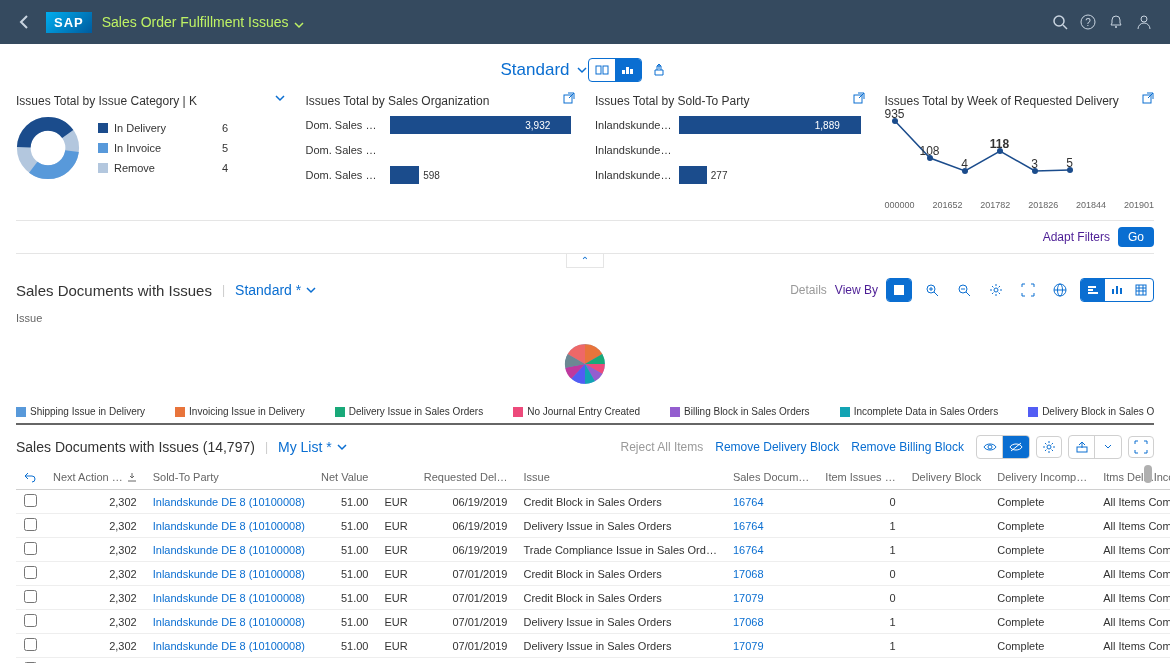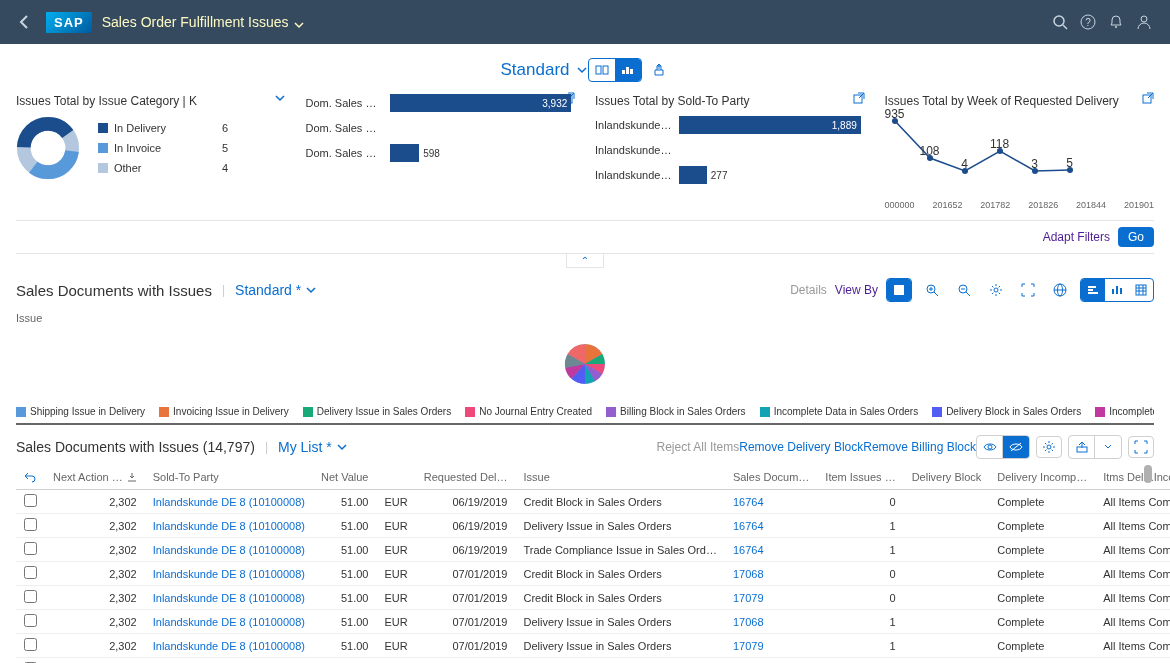--- a/index.html
+++ b/index.html
@@ -1,20 +1,20 @@
 <!DOCTYPE html>
 <html><head>
 <meta charset="utf-8">
 <style>
 *{box-sizing:border-box;margin:0;padding:0;font-family:"72","Segoe UI",Arial,sans-serif}
 body{background:#fff;color:#333;font-size:12px}
 .shell{background:#354a5f;color:#fff;display:flex;align-items:center;height:44px;padding:0 12px}
 .shell .back{width:24px;height:24px;display:flex;align-items:center;justify-content:center;cursor:pointer;color:#c9d4e0}
 .sap-logo{background:linear-gradient(135deg,#00aeef,#005b9e);color:#fff;font-weight:bold;padding:3px 8px;font-size:13px;letter-spacing:1px;margin:0 10px}
-.shell-title{font-size:14px;color:#fef9c3;display:flex;align-items:flex-end;gap:6px}
+.shell-title{font-size:14px;color:#bef264;display:flex;align-items:flex-end;gap:6px}
 .shell-spacer{flex:1}
 .shell-icon{width:28px;height:28px;display:flex;align-items:center;justify-content:center;color:#c9d4e0;cursor:pointer}
 .page{padding:8px 16px}
 .variant-row{display:flex;align-items:center;justify-content:center;padding:6px 0}
 .variant{color:#0a6ed1;font-size:17px;display:flex;align-items:center;gap:6px;cursor:pointer}
 .vbtn-group{display:flex;gap:6px;align-items:center}
 .seg{display:inline-flex;border:1px solid #0a6ed1;border-radius:4px;overflow:hidden}
 .seg span{display:flex;align-items:center;justify-content:center;width:26px;height:22px;color:#0a6ed1;cursor:pointer}
 .seg span.active{background:#0a6ed1;color:#fff}
 .sharebtn{color:#0a6ed1;width:22px;height:22px;display:flex;align-items:center;justify-content:center;cursor:pointer}
@@ -26,21 +26,21 @@
 .donut{display:flex;gap:18px;align-items:center}
 .legend-list{display:flex;flex-direction:column;gap:8px;font-size:11px}
 .lg-row{display:flex;align-items:center;gap:6px;min-width:130px;justify-content:space-between}
 .sw{width:10px;height:10px;display:inline-block}
 .lg-left{display:flex;align-items:center;gap:6px}
 
 .hbars{display:flex;flex-direction:column;gap:10px}
 .hbar{display:flex;align-items:center;gap:6px;font-size:11px}
 .hbar .lbl{width:78px;white-space:nowrap;overflow:hidden;text-overflow:ellipsis;color:#333}
 .hbar .track{flex:1;position:relative;height:18px}
-.hbar .fill{position:absolute;left:0;top:0;height:100%;background:#1b4c8c;color:#fff;display:flex;align-items:center;justify-content:flex-end;padding-right:4px;font-size:10px}
+.hbar .fill{position:absolute;left:0;top:0;height:100%;background:#1b4c8c;color:#fff;display:flex;align-items:center;justify-content:flex-end;padding-right:21px;font-size:10px}
 .hbar .outval{position:absolute;top:0;height:100%;display:flex;align-items:center;font-size:10px;color:#333;padding-left:4px}
 
 .linechart{position:relative;height:80px}
 .line-axis{display:flex;justify-content:space-between;font-size:9px;color:#666;margin-top:4px}
 .line-val{position:absolute;font-size:12px;color:#333;transform:translateX(-50%)}
 
 .filterbar{display:flex;justify-content:flex-end;align-items:center;gap:8px;border-top:1px solid #e5e5e5;padding:6px 0}
 .link{color:#4c1d95;cursor:pointer;font-size:12px}
 .go{background:#0a6ed1;color:#fff;border:none;border-radius:4px;padding:3px 10px;font-size:12px;cursor:pointer}
 .collapse{display:flex;justify-content:center;color:#0a6ed1;border-top:1px solid #e5e5e5;margin-bottom:4px}
@@ -51,28 +51,28 @@
 .sh-title{font-size:15px;color:#333}
 .sh-sub{color:#0a6ed1;font-size:14px;display:flex;align-items:center;gap:4px;cursor:pointer}
 .toolbar{display:flex;align-items:center;gap:8px}
 .toolbar .tbicon{width:24px;height:22px;border:1px solid transparent;display:flex;align-items:center;justify-content:center;color:#0a6ed1;cursor:pointer;border-radius:4px}
 .toolbar .seg2{display:inline-flex;border:1px solid #0a6ed1;border-radius:4px;overflow:hidden}
 .toolbar .seg2 span{width:24px;height:22px;display:flex;align-items:center;justify-content:center;color:#0a6ed1;cursor:pointer}
 .toolbar .seg2 span.active{background:#0a6ed1;color:#fff}
 .subhead-label{font-size:11px;color:#666;padding:4px 0 10px}
 
 .pie-wrap{display:flex;justify-content:center;padding:4px 0 10px}
-.pie-legend{display:flex;gap:14px;flex-wrap:nowrap;overflow-x:auto;font-size:10px;color:#333;padding:6px 0;border-bottom:2px solid #666;position:relative}
+.pie-legend{display:flex;gap:30px;flex-wrap:nowrap;overflow-x:auto;font-size:10px;color:#333;padding:6px 0;border-bottom:2px solid #666;position:relative}
 .pie-legend::-webkit-scrollbar{height:6px}
 .pl{display:flex;align-items:center;gap:4px;white-space:nowrap}
 
 .tablebar{display:flex;align-items:center;justify-content:space-between;padding:10px 0 6px}
 .tablebar .left{display:flex;align-items:center;gap:10px}
 .tb-title{font-size:14px}
-.tb-actions{display:flex;align-items:center;}
+.tb-actions{display:flex;align-items:center;gap:12px}
 .tb-link{color:#0a6ed1;cursor:pointer;font-size:12px}
 .tb-link.muted{color:#999}
 .tb-iconbar{display:flex;align-items:center;gap:6px}
 .tb-iconbar .ib{width:26px;height:22px;border:1px solid #d0d0d0;display:flex;align-items:center;justify-content:center;border-radius:4px;color:#0a6ed1;cursor:pointer}
 .tb-iconbar .grp{display:inline-flex;border:1px solid #d0d0d0;border-radius:4px;overflow:hidden}
 .tb-iconbar .grp span{width:26px;height:22px;display:flex;align-items:center;justify-content:center;color:#0a6ed1;cursor:pointer}
 .tb-iconbar .grp span:not(:last-child){border-right:1px solid #d0d0d0}
 
 table{width:100%;border-collapse:collapse;font-size:11px}
 th{text-align:left;color:#666;font-weight:normal;padding:6px 8px;border-bottom:1px solid #d0d0d0;white-space:nowrap}
@@ -185,29 +185,30 @@
             <div class="lg-row">
               <span class="lg-left">
                 <span class="sw" style="background:#5899da"></span>
                 <span>In Invoice</span>
               </span>
               <span>5</span>
             </div>
             <div class="lg-row">
               <span class="lg-left">
                 <span class="sw" style="background:#b3c7de"></span>
-                <span>Other</span>
+                <span>Remove</span>
               </span>
               <span>4</span>
             </div>
           </div>
     </div>
   </div>
 
   <div class="card">
+    <div class="card-title">Issues Total by Sales Organization</div>
     <svg class="popout" width="12" height="12" viewBox="0 0 12 12">
           <rect x="1" y="3" width="8" height="8" stroke="#0a6ed1" fill="none"></rect>
           <path d="M5 1h6v6M11 1 6 6" stroke="#0a6ed1" fill="none"></path>
         </svg>
     <div class="hbars" id="hb2">
           <div class="hbar">
             <span class="lbl">Dom. Sales Org …</span>
             <div class="track">
               <div class="fill" style="width:98%">3,932</div>
             </div>
@@ -263,21 +264,21 @@
         <circle cx="10" cy="5" r="3" fill="#1b4c8c"></circle>
             <circle cx="45" cy="42" r="3" fill="#1b4c8c"></circle>
             <circle cx="80" cy="55" r="3" fill="#1b4c8c"></circle>
             <circle cx="115" cy="35" r="3" fill="#1b4c8c"></circle>
             <circle cx="150" cy="55" r="3" fill="#1b4c8c"></circle>
             <circle cx="185" cy="54" r="3" fill="#1b4c8c"></circle>
       </svg>
     <span class="line-val" style="left: 10px; top: -9px;">935</span>
           <span class="line-val" style="left: 45px; top: 28px;">108</span>
           <span class="line-val" style="left: 80px; top: 41px;">4</span>
-          <span class="line-val" style="left: 115px; top: 21px;">118</span>
+          <span class="line-val" style="left: 115px; top: 21px; font-weight: bold;">118</span>
           <span class="line-val" style="left: 150px; top: 41px;">3</span>
           <span class="line-val" style="left: 185px; top: 40px;">5</span>
         </div>
     <div class="line-axis" id="lax4">
           <span>000000</span>
           <span>201652</span>
           <span>201782</span>
           <span>201826</span>
           <span>201844</span>
           <span>201901</span>

